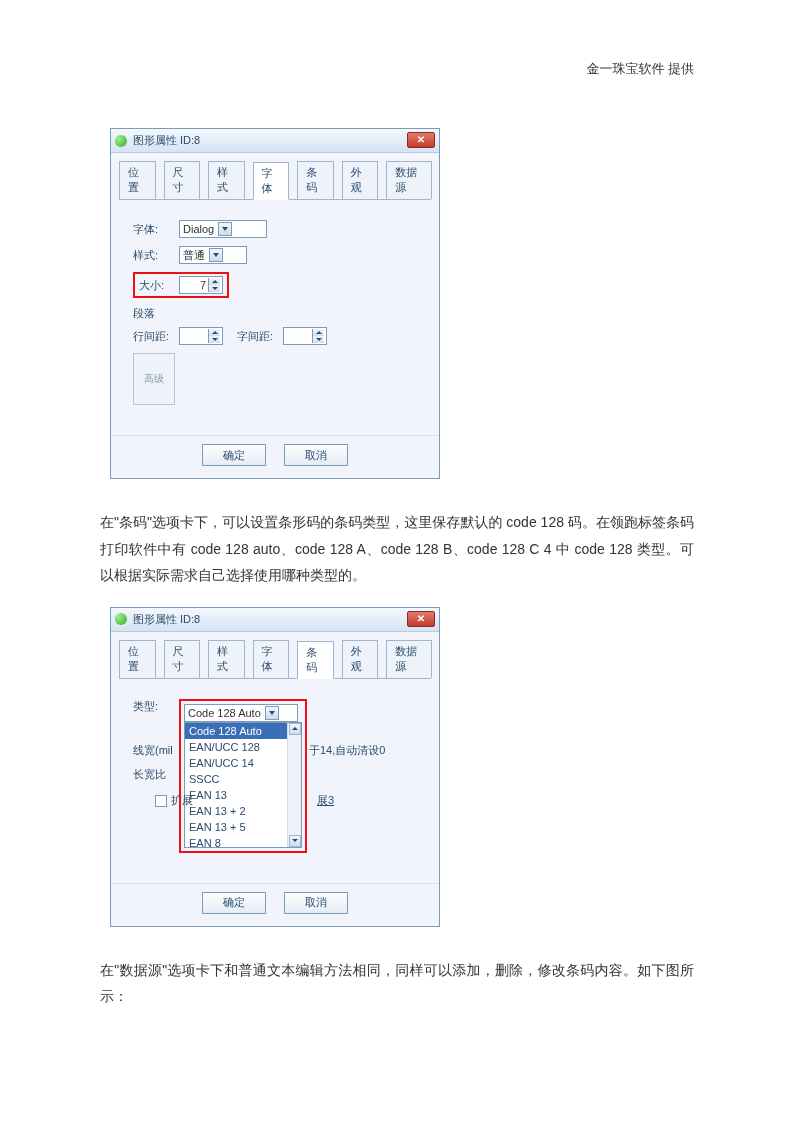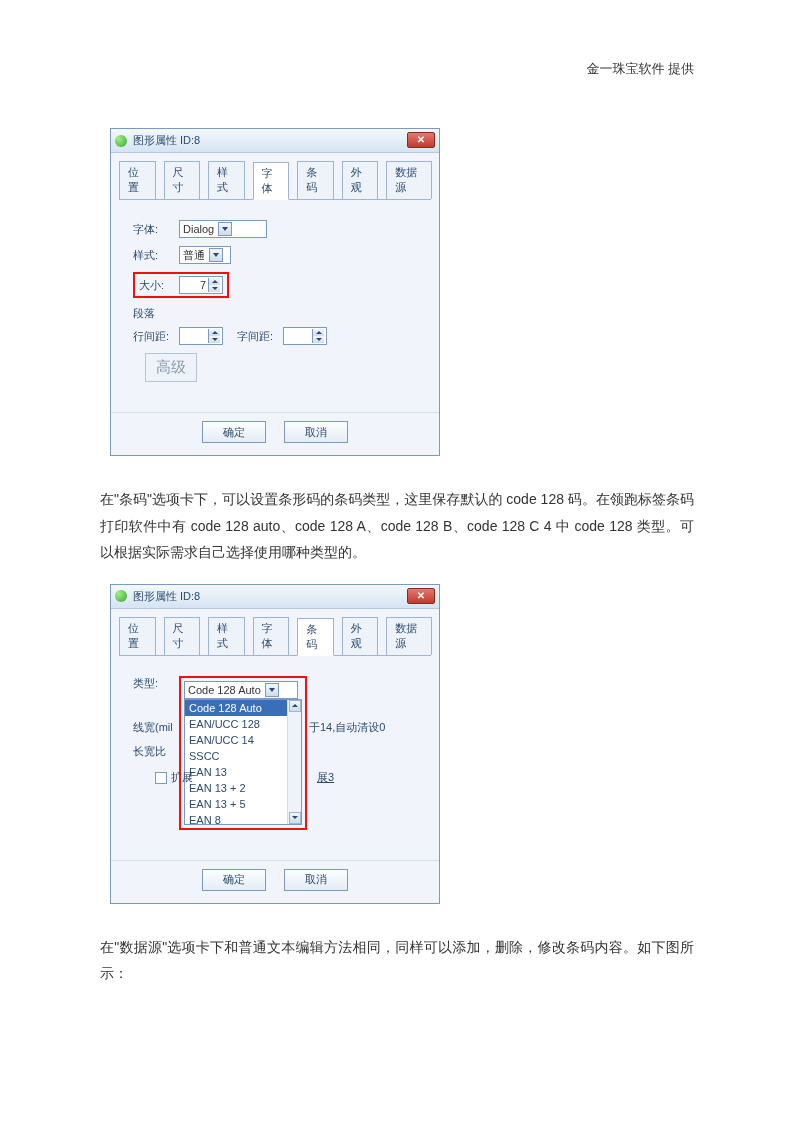--- a/index.html
+++ b/index.html
@@ -129,23 +129,23 @@
   }
   .spinner .spin-ctrl div {
     flex:1; display:flex;align-items:center;justify-content:center;
     background: linear-gradient(#f2f6fb, #cfdcec);
   }
   .up-ar { width:0;height:0;border-left:3px solid transparent;border-right:3px solid transparent;border-bottom:3px solid #2b4a6d; }
   .dn-ar { width:0;height:0;border-left:3px solid transparent;border-right:3px solid transparent;border-top:3px solid #2b4a6d; }
   .hl-red { border: 2px solid #e11; padding: 2px 4px; display: inline-flex; align-items:center; }
   .group-lbl { font-size:11px; color:#2b4a6d; margin: 4px 0 6px 0; }
   .adv-btn {
-    display:inline-block; padding:4px 10px;
+    display:inline-block; padding:18px 10px;
     border:1px solid #b5c4d7; background:#eef3fa;
-    color:#8a99ab; font-size:15px;margin-left:12px;
+    color:#8a99ab; font-size:10px;
   }
   .btn-row {
     display:flex; justify-content:center; gap:18px;
     padding: 8px 0 12px 0;
     background:#f1f5fb;
     border-top:1px solid #d6e0ed;
   }
   .dlg-btn {
     width: 64px; height: 22px;
     border:1px solid #7a9bbd;
@@ -219,21 +219,21 @@
         <span class="lbl">字体:</span>
         <span class="sel" style="width:88px;">
           <span>Dialog</span>
           <span class="dd-btn">
               <span class="dd-arrow"></span>
             </span>
         </span>
       </div>
       <div class="form-row">
         <span class="lbl">样式:</span>
-        <span class="sel" style="width:52px;align-items:center;">
+        <span class="sel" style="width:68px;align-items:center;">
           <span>普通</span>
           <span class="dd-btn">
               <span class="dd-arrow"></span>
             </span>
         </span>
       </div>
       <div class="form-row">
         <span class="hl-red">
           <span class="lbl" style="width:40px;">大小:</span>
           <span class="spinner">

